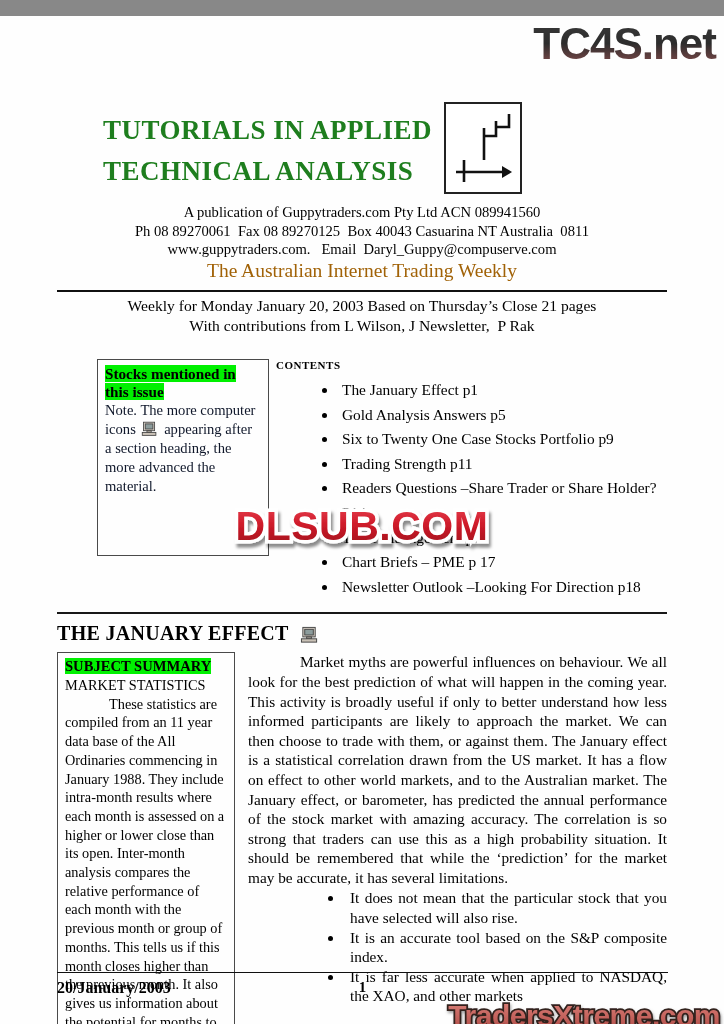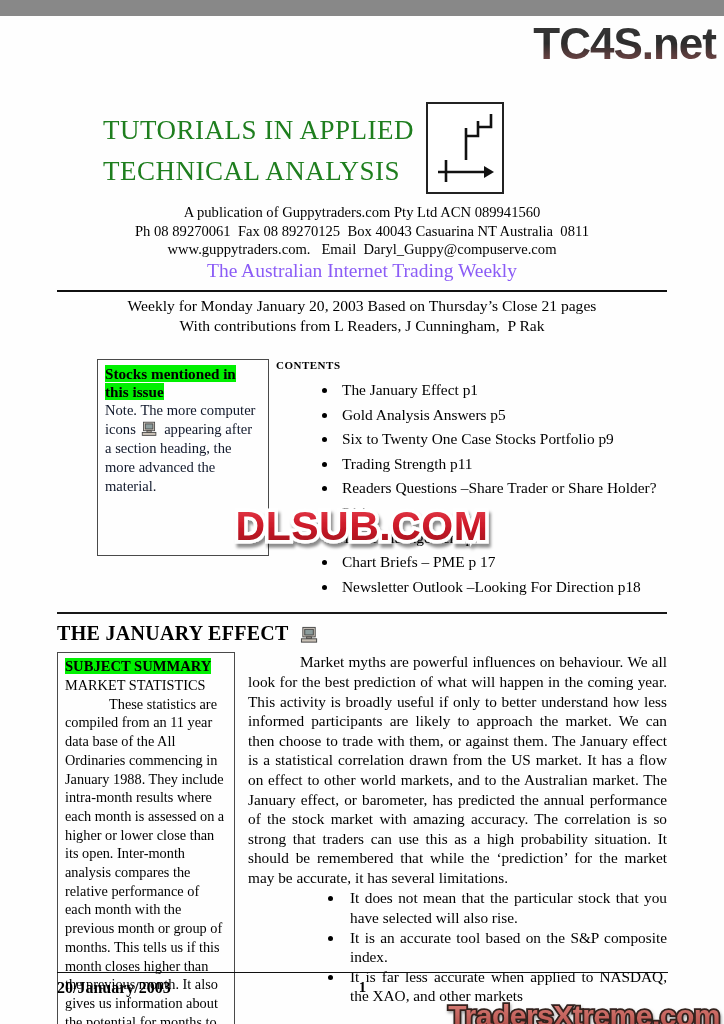--- a/index.html
+++ b/index.html
@@ -8,25 +8,25 @@
   .prewrap{white-space:pre-wrap;}
 
   
   .wm-top{position:absolute;top:1px;right:4px;}
   .wm-mid{position:absolute;top:484px;left:210px;}
   .wm-bottom{position:absolute;bottom:2px;right:0px;}
 
   
   .masthead{padding-top:86px;}
   .title-row{display:flex;align-items:flex-start;margin-left:103px;}
-  .title-text{font-weight:normal;font-size:27px;line-height:41px;color:#1e7e1e;letter-spacing:.5px;padding-top:8px;}
+  .title-text{font-weight:bold;font-size:27px;line-height:41px;color:#1e7e1e;letter-spacing:.5px;padding-top:8px;}
   .logo-box{width:74px;height:88px;border:2px solid #222;margin-left:12px;background:#fff;
             display:flex;align-items:center;justify-content:center;}
   .pub-lines{text-align:center;margin-top:9px;font-size:14.6px;line-height:18.5px;}
-  .tagline{font-size:19.5px;color:#8b5cf6;margin-top:3px;}
+  .tagline{font-size:19.5px;color:#a16207;margin-top:3px;}
 
   
   .rule{border:none;border-top:2.5px solid #101010;margin:10px 57px 0 57px;}
   .rule2{border:none;border-top:2px solid #181818;margin:0 57px;}
   .rule-footer{border:none;border-top:1.5px solid #101010;margin:0;}
 
   
   .issue-info{text-align:center;margin-top:4px;}
   .issue-line{font-size:15.6px;line-height:19.5px;}
   .tools-line{font-size:11.9px;font-style:italic;color:#2e9b5e;margin-top:1px;}
@@ -106,21 +106,21 @@
       <div class="prewrap">Ph 08 89270061  Fax 08 89270125  Box 40043 Casuarina NT Australia  0811</div>
       <div class="prewrap">www.guppytraders.com.   Email  Daryl_Guppy@compuserve.com</div>
       <div class="tagline">The Australian Internet Trading Weekly</div>
     </div>
   </header>
 
   <hr class="rule">
 
   <section class="issue-info">
     <div class="issue-line prewrap">Weekly for Monday January 20, 2003 Based on Thursday’s Close 21 pages</div>
-    <div class="issue-line prewrap">With contributions from L Readers, J Cunningham,  P Rak</div>
+    <div class="issue-line prewrap">With contributions from L Wilson, J Newsletter,  P Rak</div>
   </section>
 
   <section class="two-col">
     <aside class="stocks-box">
       <span class="hl">Stocks mentioned in this issue</span>
       <p class="note">
         <span>Note. The more computer icons</span>
         <svg class="pc-icon" width="17" height="16" viewBox="0 0 20 18">
           <rect x="3" y="1" width="13" height="10" fill="#d8d0c6" stroke="#444"></rect>
           <rect x="5" y="3" width="9" height="6" fill="#8c9c9c" stroke="#444"></rect>

